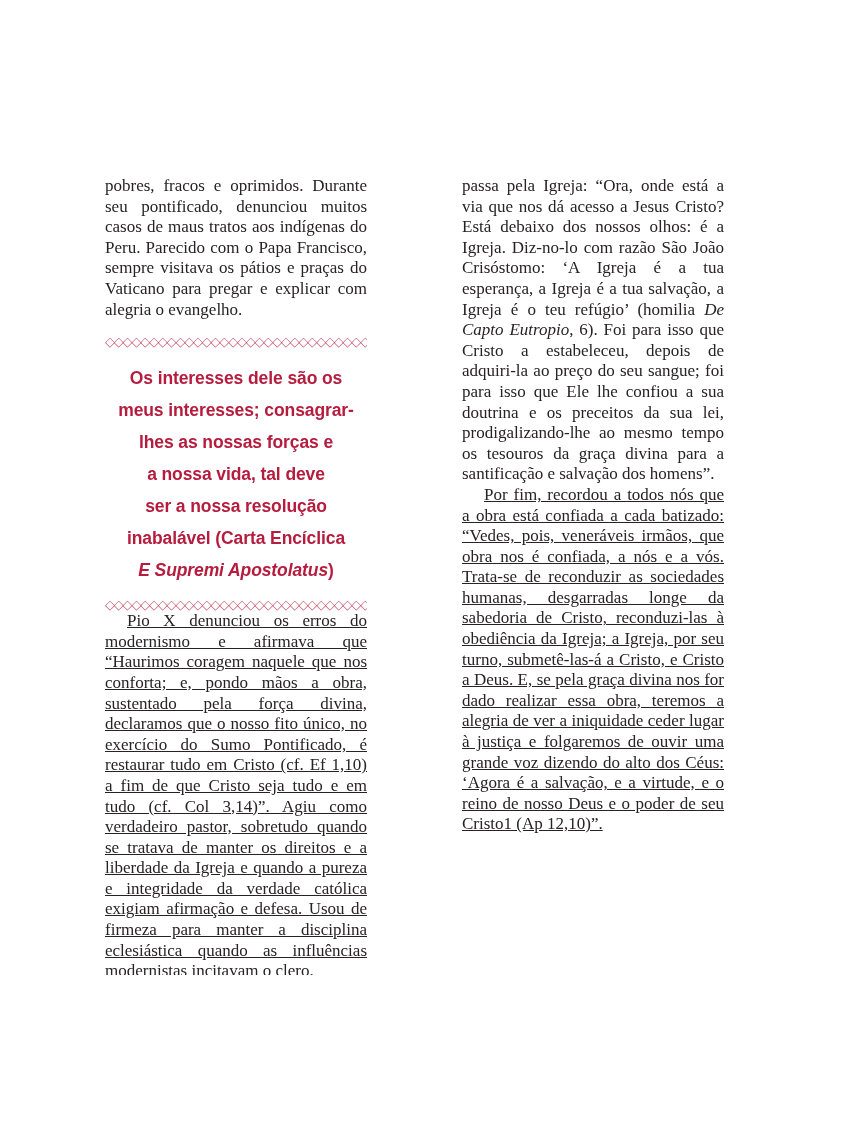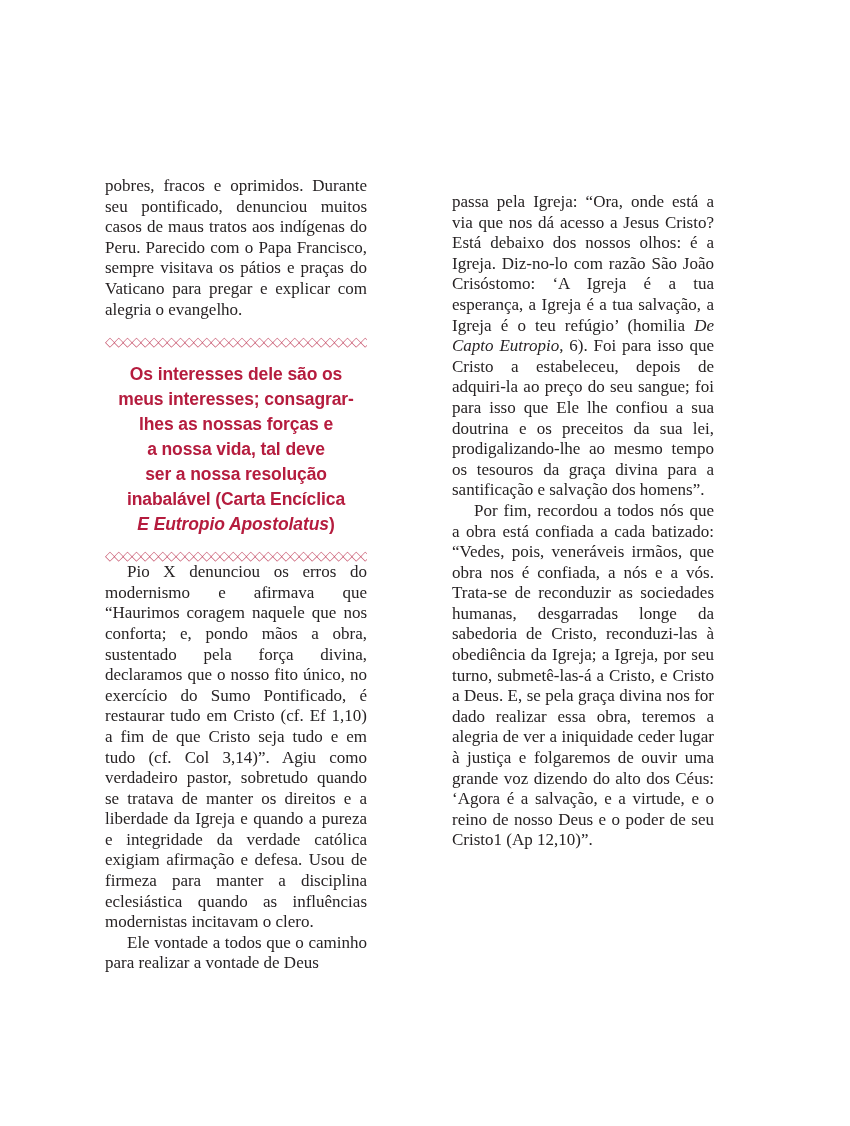--- a/index.html
+++ b/index.html
@@ -2,40 +2,40 @@
 <html><head>
 <meta charset="utf-8">
 <style>
   html,body { margin:0; padding:0; background:#ffffff; }
   .page {
     position:relative; width:850px; height:975px; background:#ffffff;
     font-family:"Liberation Serif", serif; color:#272324; overflow:hidden;
   }
   .col { position:absolute; top:176px; }
   .col-left  { left:105px; width:262px; }
-  .col-right { left:452px; width:262px;margin-top:16px; }
+  .col-right { left:462px; width:262px; }
 
   p.body {
     margin:0; font-size:17px; line-height:20.6px;
     text-align:justify; color:#272324;
   }
-  p.indent { text-indent:22px; }
+  p.indent { text-indent:22px;text-decoration:underline; }
   .ital { font-style:italic; }
 
   .divider {
     color:#c8576f; font-size:13px; line-height:13px; letter-spacing:-1.2px;
     white-space:nowrap; overflow:hidden; height:13px;
   }
   .divider-top { margin-top:15px; }
   .divider-bottom { margin-top:12px; }
 
   .quote {
     margin-top:14px; color:#b51c3e;
     font-family:"Liberation Sans", sans-serif; font-weight:bold;
-    font-size:17.5px; line-height:25px; letter-spacing:-0.1px;
+    font-size:17.5px; line-height:32px; letter-spacing:-0.1px;
     text-align:center;
   }
   .quote-main { white-space:pre-line; }
   .quote-last .ital { font-style:italic; }
 
   .after-quote { margin-top:8px; }
   .para-gap { margin-top:0; }
 
   .end-dot {
     display:inline-block; width:10px; height:10px; border-radius:50%;
@@ -83,21 +83,21 @@
 
     <div class="divider divider-top">◇◇◇◇◇◇◇◇◇◇◇◇◇◇◇◇◇◇◇◇◇◇◇◇◇◇◇◇◇◇◇◇◇◇◇◇</div>
 
     <div class="quote">
       <div class="quote-main">Os interesses dele são os
 meus interesses; consagrar-
 lhes as nossas forças e
 a nossa vida, tal deve
 ser a nossa resolução
 inabalável (Carta Encíclica</div>
-      <div class="quote-last"><span class="ital">E Eutropio Apostolatus</span><span>)</span></div>
+      <div class="quote-last"><span class="ital">E Supremi Apostolatus</span><span>)</span></div>
     </div>
 
     <div class="divider divider-bottom">◇◇◇◇◇◇◇◇◇◇◇◇◇◇◇◇◇◇◇◇◇◇◇◇◇◇◇◇◇◇◇◇◇◇◇◇</div>
 
     <p class="body indent after-quote">Pio X denunciou os erros do modernismo e afirmava que “Haurimos coragem naquele que nos conforta; e, pondo mãos a obra, sustentado pela força divina, declaramos que o nosso fito único, no exercício do Sumo Pontificado, é restaurar tudo em Cristo (cf. Ef 1,10) a fim de que Cristo seja tudo e em tudo (cf. Col 3,14)”. Agiu como verdadeiro pastor, sobretudo quando se tratava de manter os direitos e a liberdade da Igreja e quando a pureza e integridade da verdade católica exigiam afirmação e defesa. Usou de firmeza para manter a disciplina eclesiástica quando as influências modernistas incitavam o clero.</p>
     <p class="body indent para-gap">Ele vontade a todos que o caminho para realizar a vontade de Deus</p>
   </div>
 
   <div class="col col-right">
     <p class="body"><span>passa pela Igreja: “Ora, onde está a via que nos dá acesso a Jesus Cristo? Está debaixo dos nossos olhos: é a Igreja. Diz-no-lo com razão São João Crisóstomo: ‘A Igreja é a tua esperança, a Igreja é a tua salvação, a Igreja é o teu refúgio’ (homilia </span><span class="ital">De Capto Eutropio</span><span>, 6). Foi para isso que Cristo a estabeleceu, depois de adquiri-la ao preço do seu sangue; foi para isso que Ele lhe confiou a sua doutrina e os preceitos da sua lei, prodigalizando-lhe ao mesmo tempo os tesouros da graça divina para a santificação e salvação dos homens”.</span></p>

